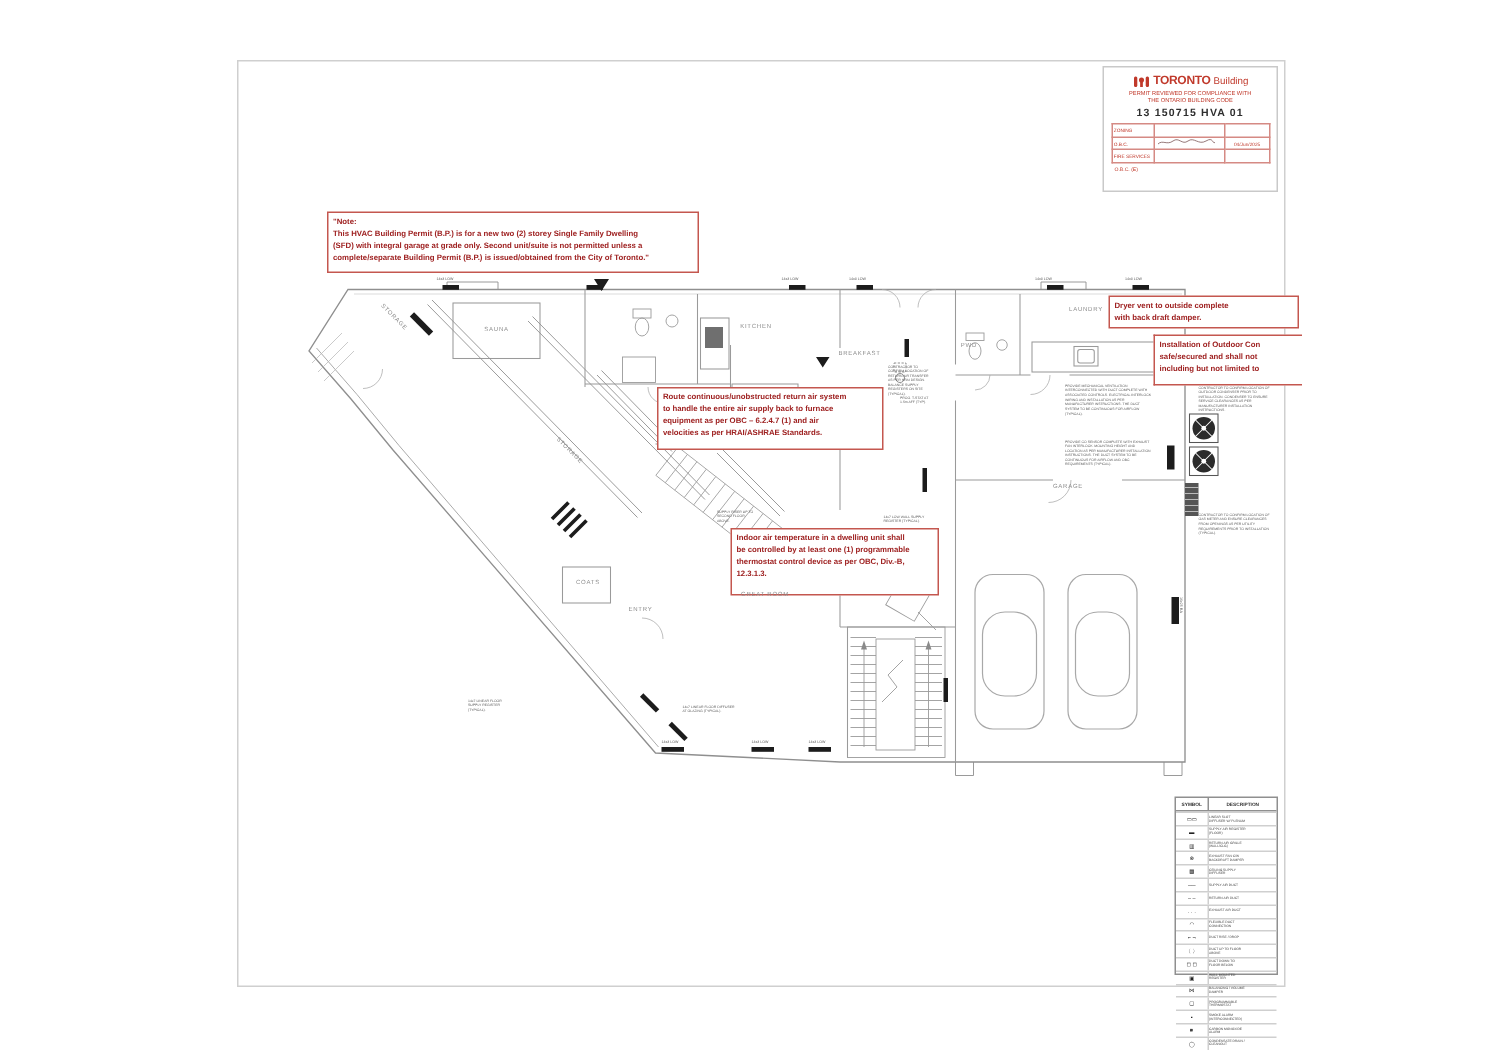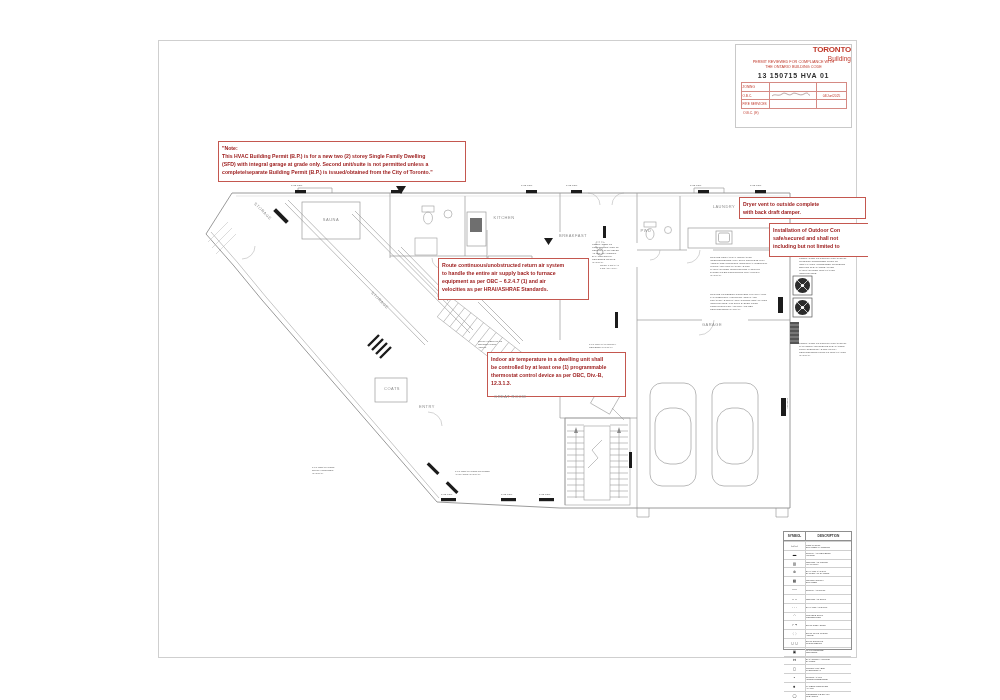--- a/index.html
+++ b/index.html
@@ -5,21 +5,21 @@
   html,body{margin:0;padding:0;background:#ffffff;-webkit-text-size-adjust:none;}
   #canvas{position:relative;width:1000px;height:700px;background:#fff;overflow:hidden;
           font-family:"Liberation Sans",sans-serif;}
   .abs{position:absolute;}
   
   .sheet{position:absolute;left:158px;top:40px;width:699px;height:618px;
          border:1px solid #cfcfcf;box-sizing:border-box;background:#fff;}
   
   .stamp{position:absolute;left:735px;top:44px;width:117px;height:84px;
          border:1px solid #c9c9c9;box-sizing:border-box;background:#fff;text-align:center;}
-  .stamp-logo-row{display:flex;align-items:flex-end;justify-content:center;gap:2px;margin-top:3px;height:10px;flex-direction:column;}
+  .stamp-logo-row{display:flex;align-items:flex-end;justify-content:center;gap:2px;margin-top:3px;height:10px;}
   .stamp-logo-main{font-size:8px;font-weight:bold;color:#c0392b;letter-spacing:-0.2px;line-height:1;}
   .stamp-logo-suffix{font-size:6.5px;color:#c0392b;line-height:1;}
   .stamp-compliance{font-size:3.8px;color:#c0392b;line-height:1.25;margin-top:2px;}
   .stamp-permit{font-size:7px;font-weight:bold;color:#2e2e2e;letter-spacing:0.8px;margin-top:3px;}
   .stamp-table{margin:3px auto 0 auto;width:106px;border-collapse:collapse;}
   .stamp-table td{border:1px solid #d58a84;height:7.5px;padding:0 1px;font-size:3.2px;color:#c0392b;
                   text-align:left;vertical-align:middle;}
   .stamp-date{font-size:4px;color:#3a3a3a;text-align:center !important;}
   .stamp-footer{font-size:3.4px;color:#c0392b;text-align:left;margin:2px 0 0 7px;}
   

